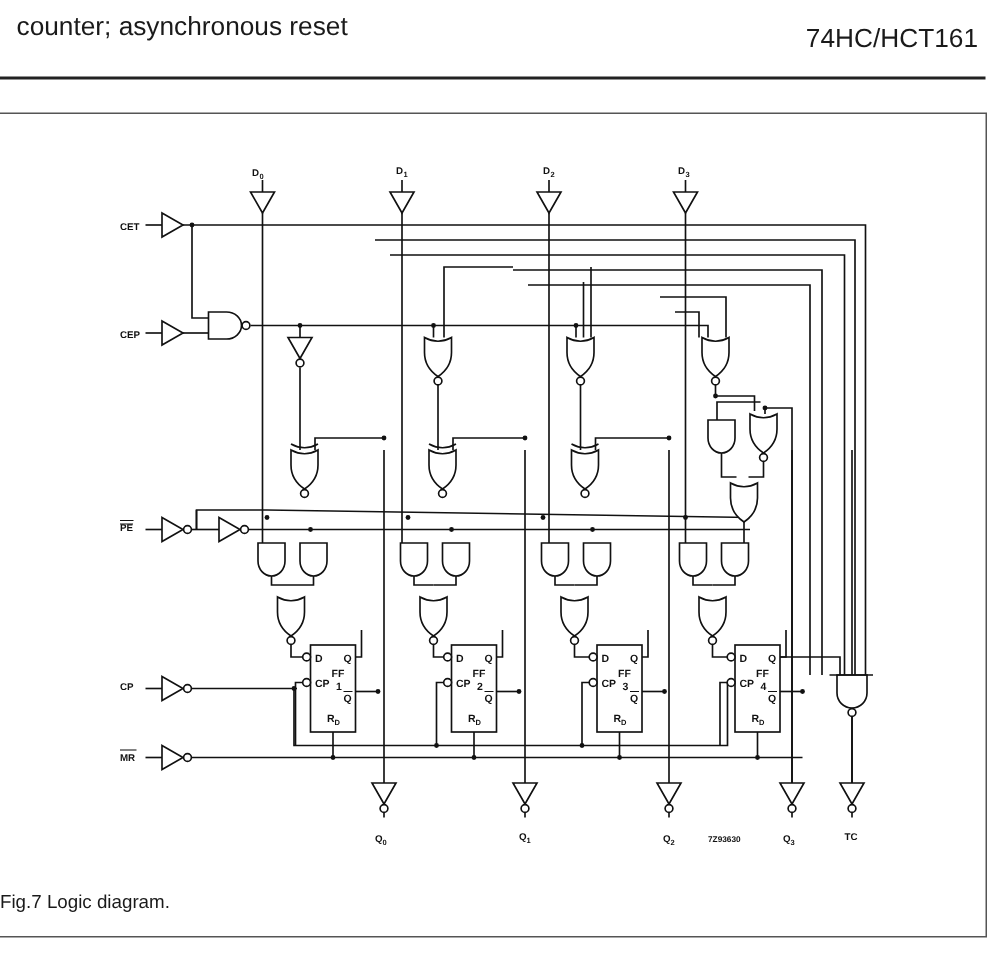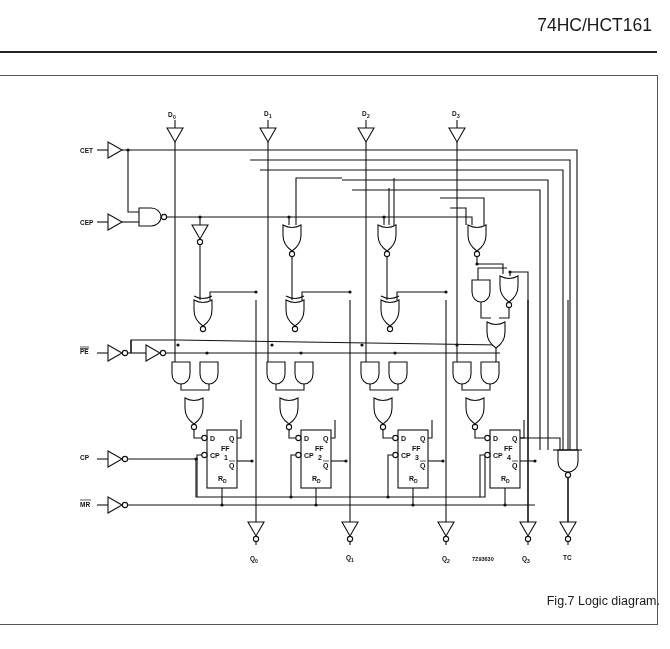--- a/index.html
+++ b/index.html
@@ -1,33 +1,34 @@
 <!DOCTYPE html>
 <html><head>
   <meta charset="utf-8">
   <style>
     html, body { margin: 0; padding: 0; background: #ffffff; }
     body { width: 670px; height: 649px; position: relative; overflow: hidden; font-family: "Liberation Sans", sans-serif; color: #1a1a1a; }
     .hdr-title { position: absolute; left: 11px; top: 5px; font-size: 17.5px; line-height: 24px; color: #1a1a1a; }
     .hdr-part { position: absolute; right: 18px; top: 15px; font-size: 17.5px; color: #1a1a1a; }
     .hdr-rule { position: absolute; left: 0; top: 51px; width: 657px; height: 2px; background: #222; }
     .frame { position: absolute; left: -2px; top: 75px; width: 660px; height: 550px; border: 1.5px solid #555; box-sizing: border-box; }
-    .caption { position: absolute; left: 0; width: 660px; top: 594px; text-align: right; font-size: 12.5px; color: #1a1a1a; }
+    .caption { position: absolute; left: 0; width: 660px; top: 594px; text-align: left; font-size: 12.5px; color: #1a1a1a; }
     svg#diagram { position: absolute; left: 0; top: 0; }
     .w { stroke: #111; stroke-width: 1.1; fill: none; }
     .g { stroke: #111; stroke-width: 1.1; fill: #fff; }
     .lbl { font-family: "Liberation Sans", sans-serif; font-size: 6.5px; font-weight: bold; fill: #111; }
     .lbls { font-family: "Liberation Sans", sans-serif; font-size: 5px; font-weight: bold; fill: #111; }
     .ffl { font-family: "Liberation Sans", sans-serif; font-size: 7px; font-weight: bold; fill: #111; }
     .dot { fill: #111; }
   </style>
 </head>
 <body>
 
 <div class="hdr-title">
+  <div>counter; asynchronous reset</div>
 </div>
 <div class="hdr-part">74HC/HCT161</div>
 <div class="hdr-rule"></div>
 <div class="frame"></div>
 
 <svg id="diagram" width="670" height="649">
   <g id="wires">
       <polyline points="97,150 108,150" class="w"></polyline>
       <polyline points="97,222 108,222" class="w"></polyline>
       <polyline points="97,353 108,353" class="w"></polyline>

